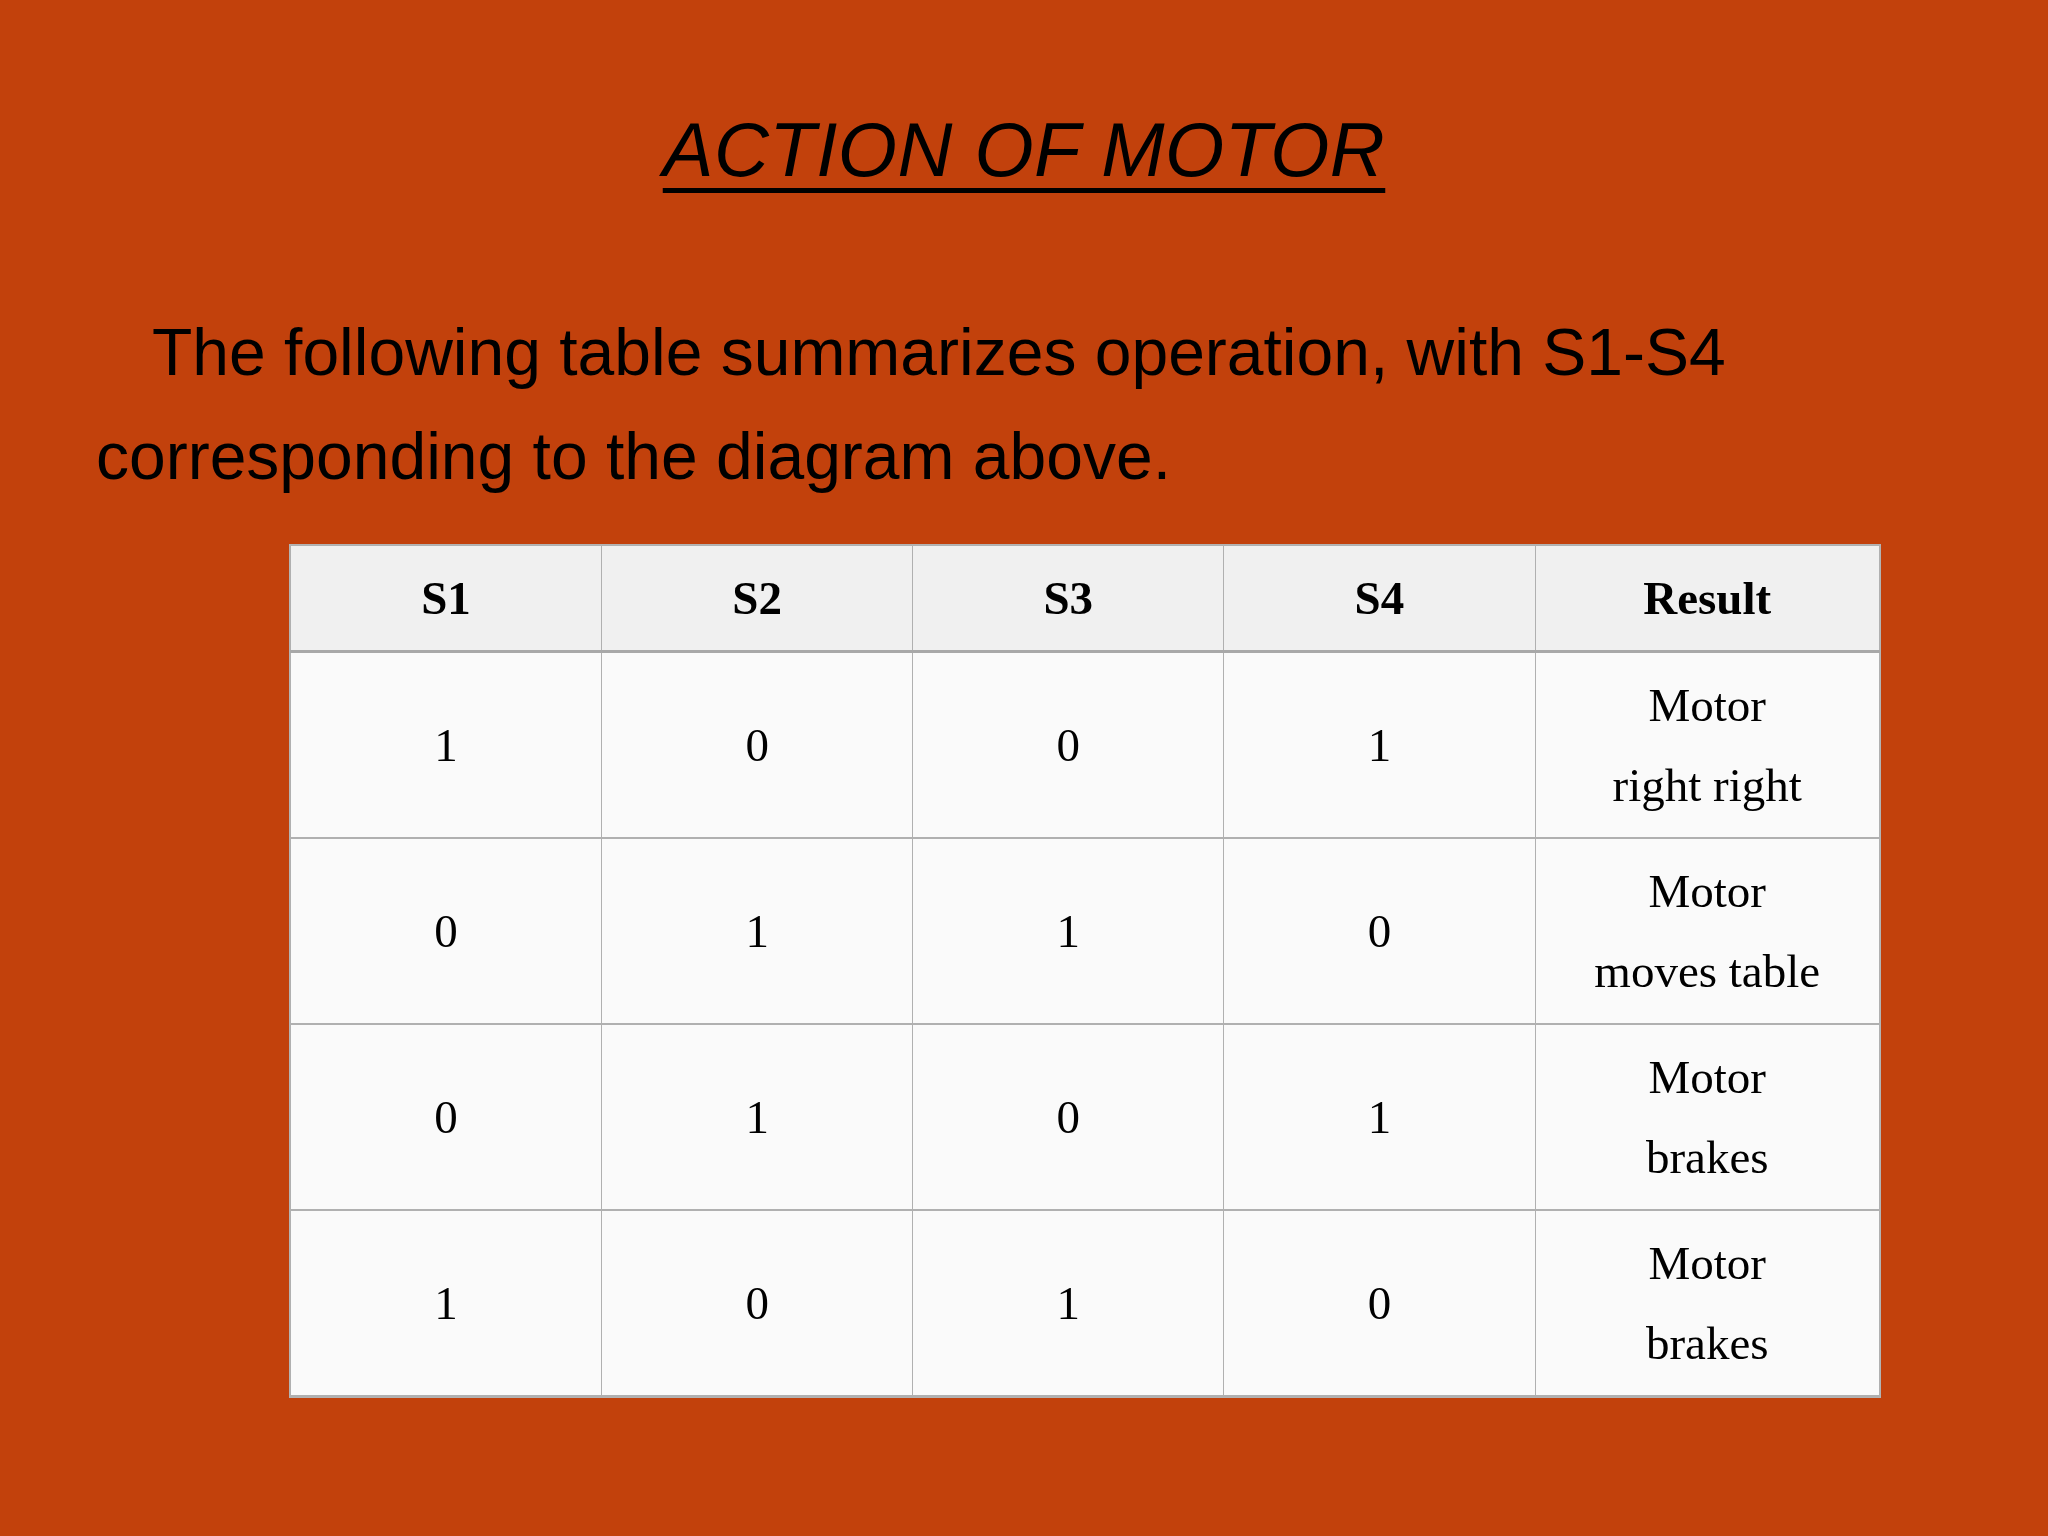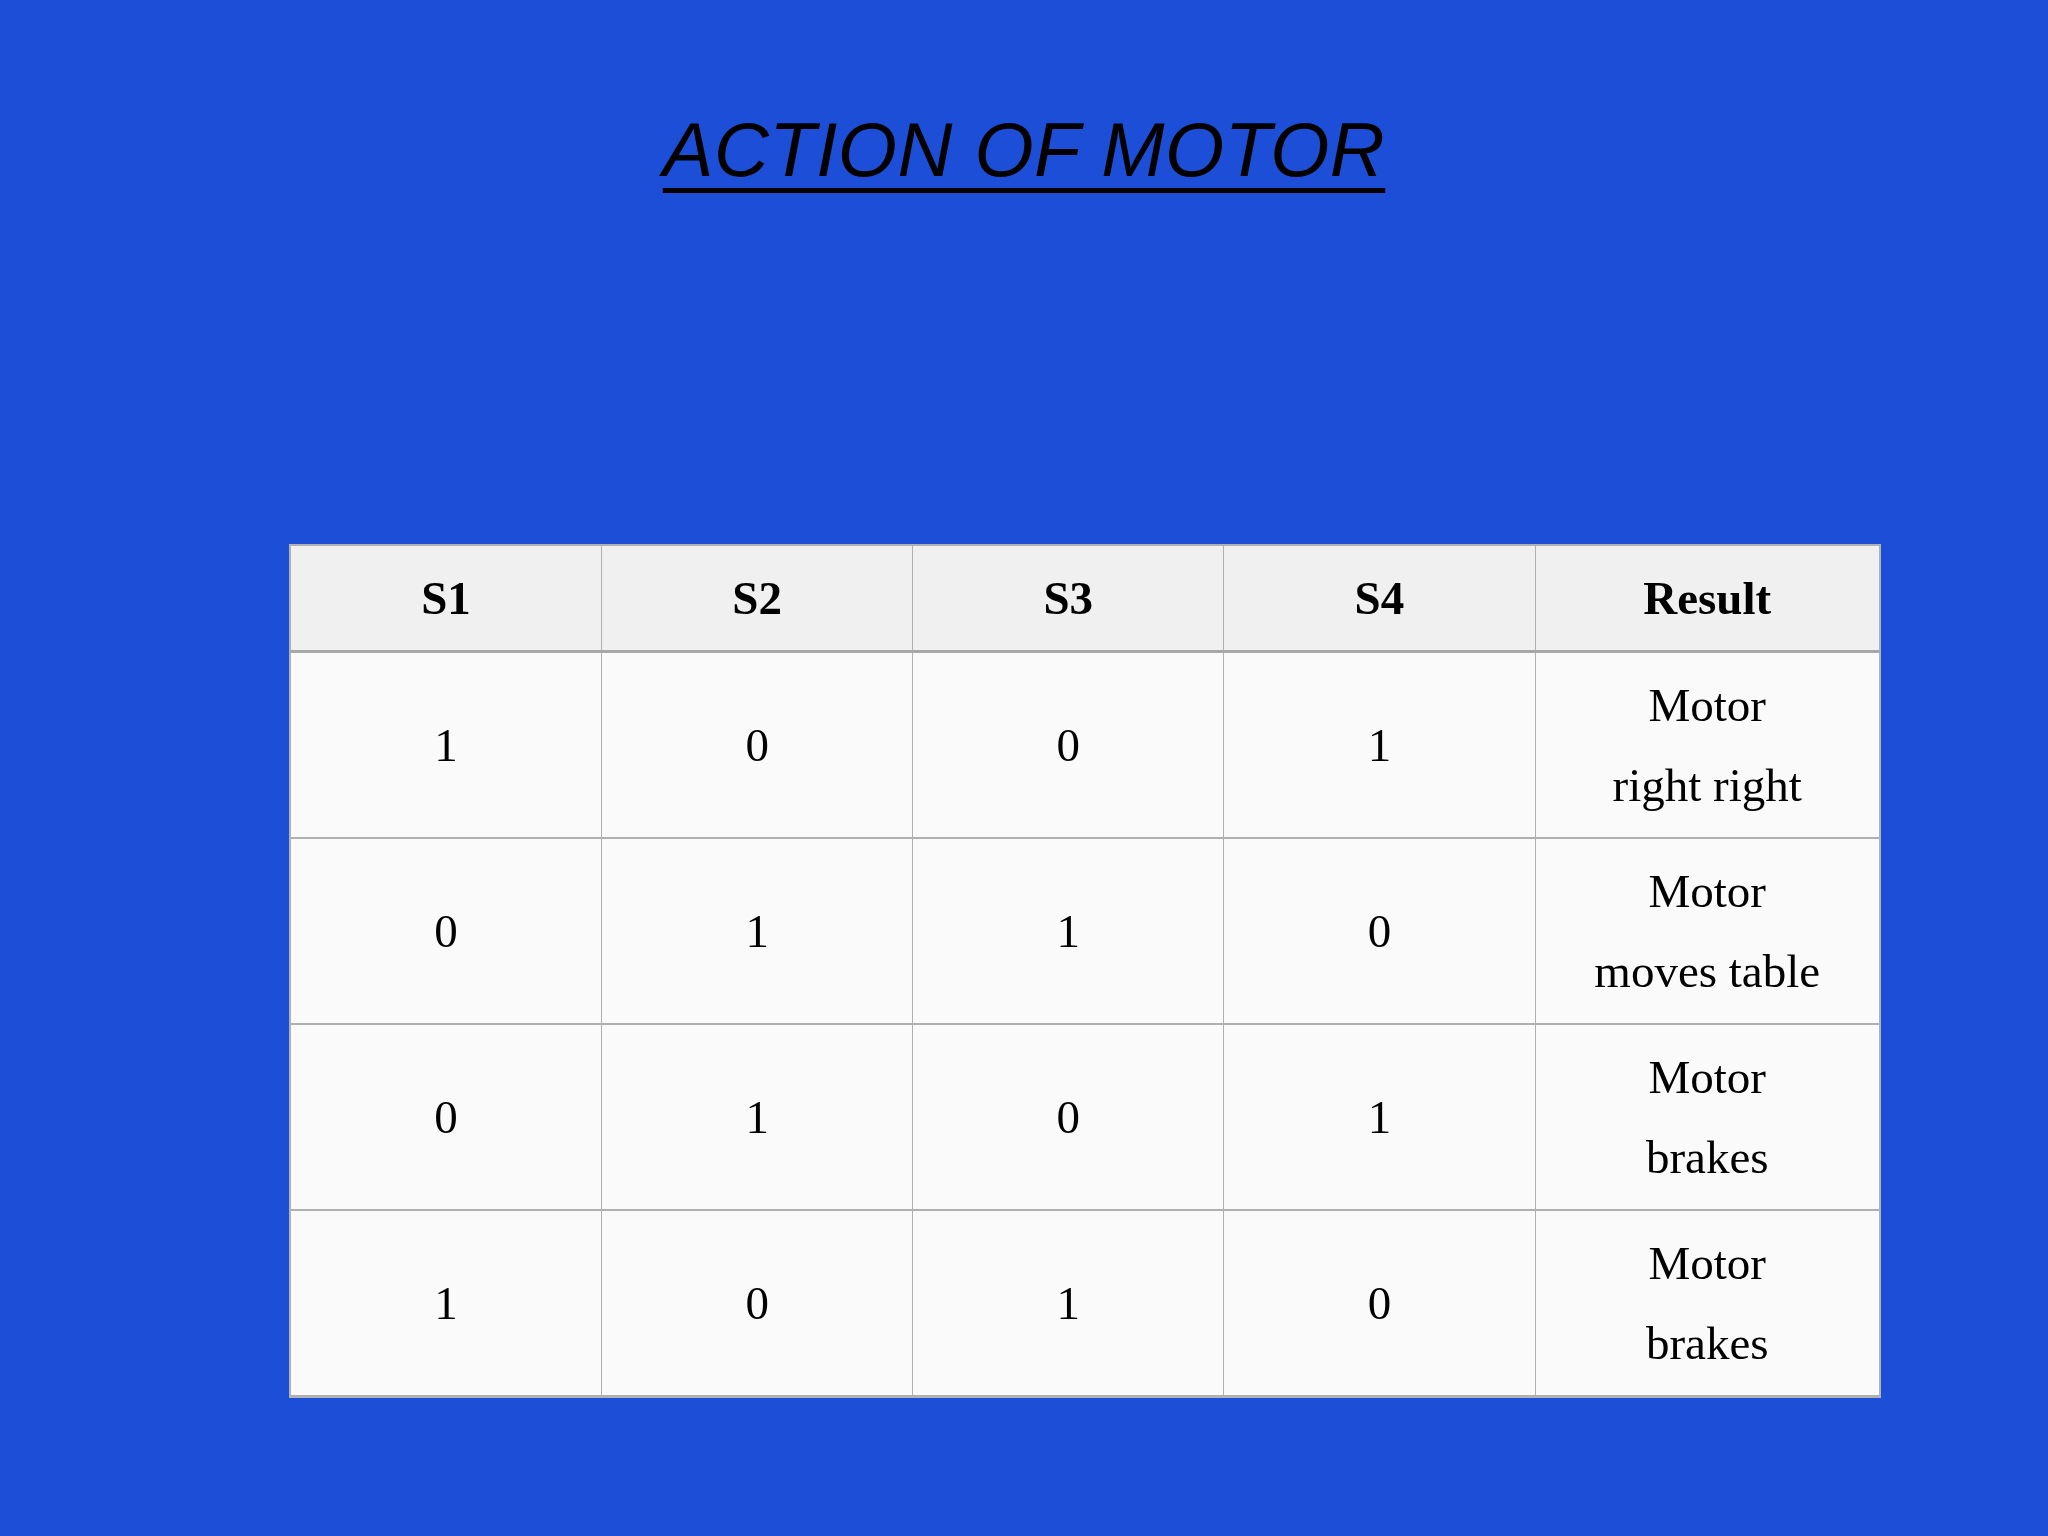--- a/index.html
+++ b/index.html
@@ -13,21 +13,21 @@
     overflow: hidden;
     font-family: "Liberation Sans", sans-serif;
     color: #000000;
     -webkit-font-smoothing: antialiased;
   }
 
   .slide {
     position: relative;
     width: 2048px;
     height: 1536px;
-    background: #1d4ed8;
+    background: #c2410c;
   }
 
   
   .slide-title {
     position: absolute;
     left: 0;
     top: 104px;
     width: 2048px;
     text-align: center;
     font-family: "Liberation Sans", sans-serif;
@@ -114,20 +114,21 @@
 </style>
 </head>
 <body>
 
 <div class="slide">
 
   <div class="slide-title">
     <span class="title-underline">ACTION OF MOTOR</span>
   </div>
 
+  <div class="body-text">The following table summarizes operation, with S1-S4 corresponding to the diagram above.</div>
 
   <div class="motor-table-wrap">
     <table class="motor-table">
       <colgroup>
         <col class="c-s">
           <col class="c-s">
           <col class="c-s">
           <col class="c-s">
           <col class="c-res">
       </colgroup>

